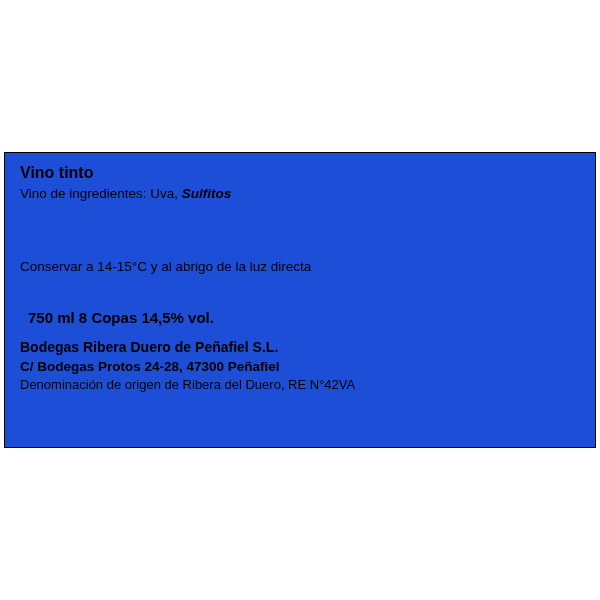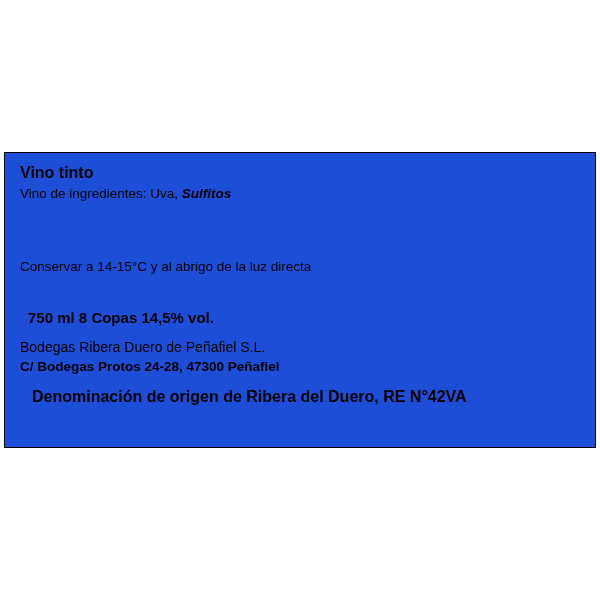--- a/index.html
+++ b/index.html
@@ -72,35 +72,34 @@
     right: 12px;
   }
   .producer-block {
     position: absolute;
     left: 15px;
     top: 185px;
     right: 12px;
   }
   .producer-name {
     font-size: 14px;
-    font-weight: normal;
+    font-weight: bold;
     line-height: 19px;
     margin: 0 0 1px 0;
   }
   .producer-address {
     font-size: 13.5px;
     line-height: 18px;
     margin: 0;
     font-weight: bold;
   }
   .origin {
-    font-size: 16px;
+    font-size: 13px;
     line-height: 18px;
-    margin: 12px;
-    font-weight: bold;
+    margin: 0;
   }
 </style>
 </head>
 <body>
 
 <div class="page">
   <div class="label-box">
 
     <div class="inner">
       <p class="product-name">Vino tinto</p>

